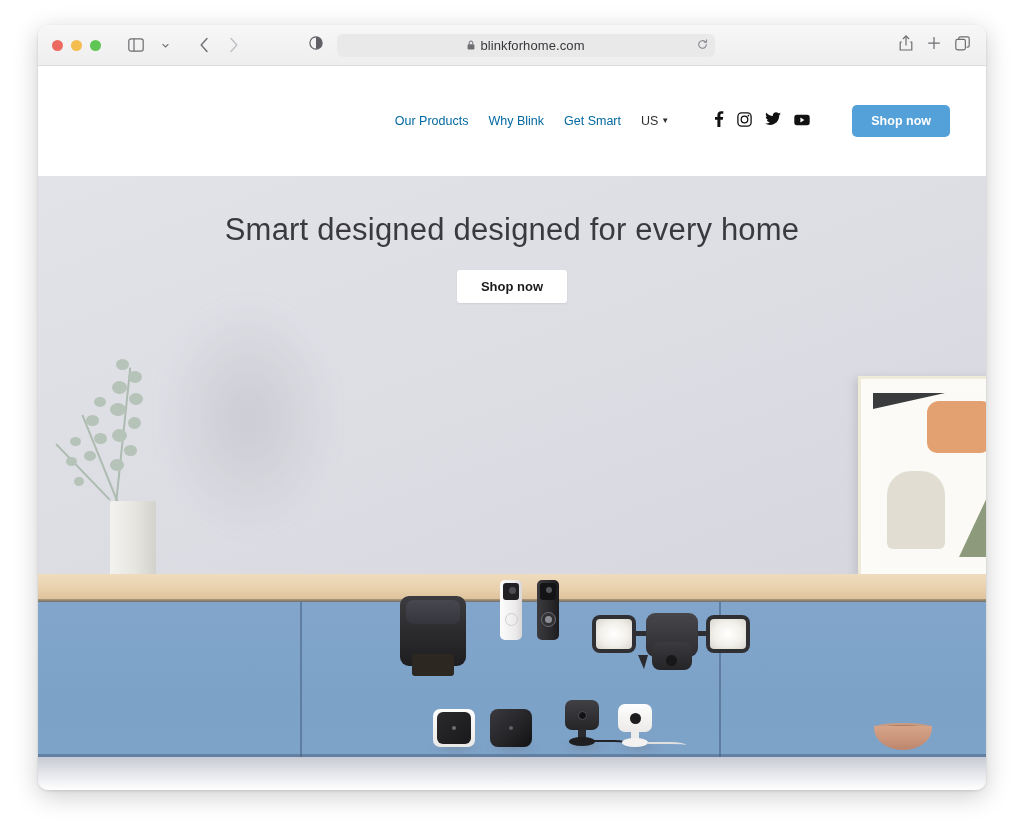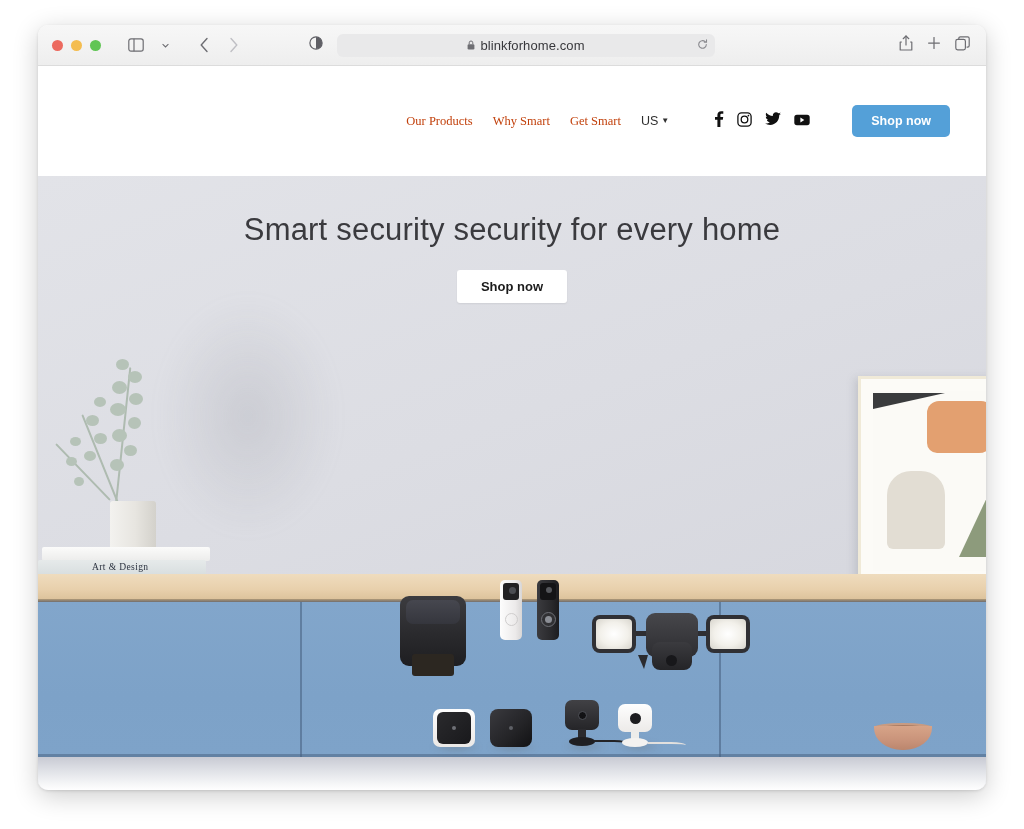--- a/index.html
+++ b/index.html
@@ -86,22 +86,22 @@
     height: 110px;
     background: #ffffff;
     display: flex; align-items: center;
   }
   #blink-logo { margin-left: 36px; width: 96px; }
   #site-nav {
     margin-left: auto;
     display: flex; align-items: center; gap: 20px;
   }
   .nav-link {
-    font-size: 12.5px; color: #c2410c; white-space: nowrap;
-    font-family: Liberation Serif, serif;
+    font-size: 12.5px; color: #0369a1; white-space: nowrap;
+    font-family: Liberation Sans, sans-serif;
   }
   #locale-selector { font-size: 12.5px; color: #2f2f2f; display: flex; align-items: center; gap: 3px; }
   #social-links { display: flex; align-items: center; gap: 13px; margin-left: 24px; color: #111; }
   #header-shop-now {
     margin-left: 22px; margin-right: 36px;
     background: #54a0d8; color: #ffffff;
     font-size: 12.5px; font-weight: bold;
     padding: 9px 19px; border: none; border-radius: 5px;
     white-space: nowrap;
   }
@@ -496,21 +496,21 @@
     </div>
   </div>
 
   <div id="page-viewport">
 
     <header id="site-header">
 
 
       <nav id="site-nav">
         <a class="nav-link">Our Products</a>
-        <a class="nav-link">Why Smart</a>
+        <a class="nav-link">Why Blink</a>
         <a class="nav-link">Get Smart</a>
 
         <div id="locale-selector">
           <span>US</span>
           <span style="font-size:8px;line-height:1;">▼</span>
         </div>
 
         <div id="social-links">
           <a>
             <svg width="11" height="16" viewBox="0 0 11 16" fill="currentColor">
@@ -563,25 +563,20 @@
           <div class="leaf" style="left:28px; top:56px;  width:12px; height:10px;"></div>
           <div class="leaf" style="left:20px; top:74px;  width:13px; height:11px;"></div>
           <div class="leaf" style="left:28px; top:92px;  width:13px; height:11px;"></div>
           <div class="leaf" style="left:18px; top:110px; width:12px; height:10px;"></div>
           <div class="leaf" style="left:4px;  top:96px;  width:11px; height:9px;"></div>
           <div class="leaf" style="left:0px;  top:116px; width:11px; height:9px;"></div>
           <div class="leaf" style="left:8px;  top:136px; width:10px; height:9px;"></div>
           <div id="vase"></div>
         </div>
 
-        <div id="books">
-          <div id="book-top"></div>
-          <div id="book-bottom"></div>
-          <div id="book-label">Art &amp; Design</div>
-        </div>
 
         <div id="art-frame">
           <div id="art-mat">
             <div id="art-canvas">
               <div id="art-shape-dark"></div>
               <div id="art-shape-orange"></div>
               <div id="art-shape-beige"></div>
               <div id="art-shape-green"></div>
             </div>
           </div>
@@ -662,18 +657,18 @@
         <div class="product" id="white-mini">
           <div id="wm-body"></div>
           <div id="wm-lens"></div>
           <div id="wm-stem"></div>
           <div id="wm-base"></div>
           <div id="wm-cable"></div>
         </div>
       </div>
 
       <div id="hero-text-block">
-        <h1 id="hero-title">Smart security security for every home</h1>
+        <h1 id="hero-title">Smart designed designed for every home</h1>
         <button id="hero-shop-now">Shop now</button>
       </div>
     </section>
   </div>
 </div>
 
 </body></html>

